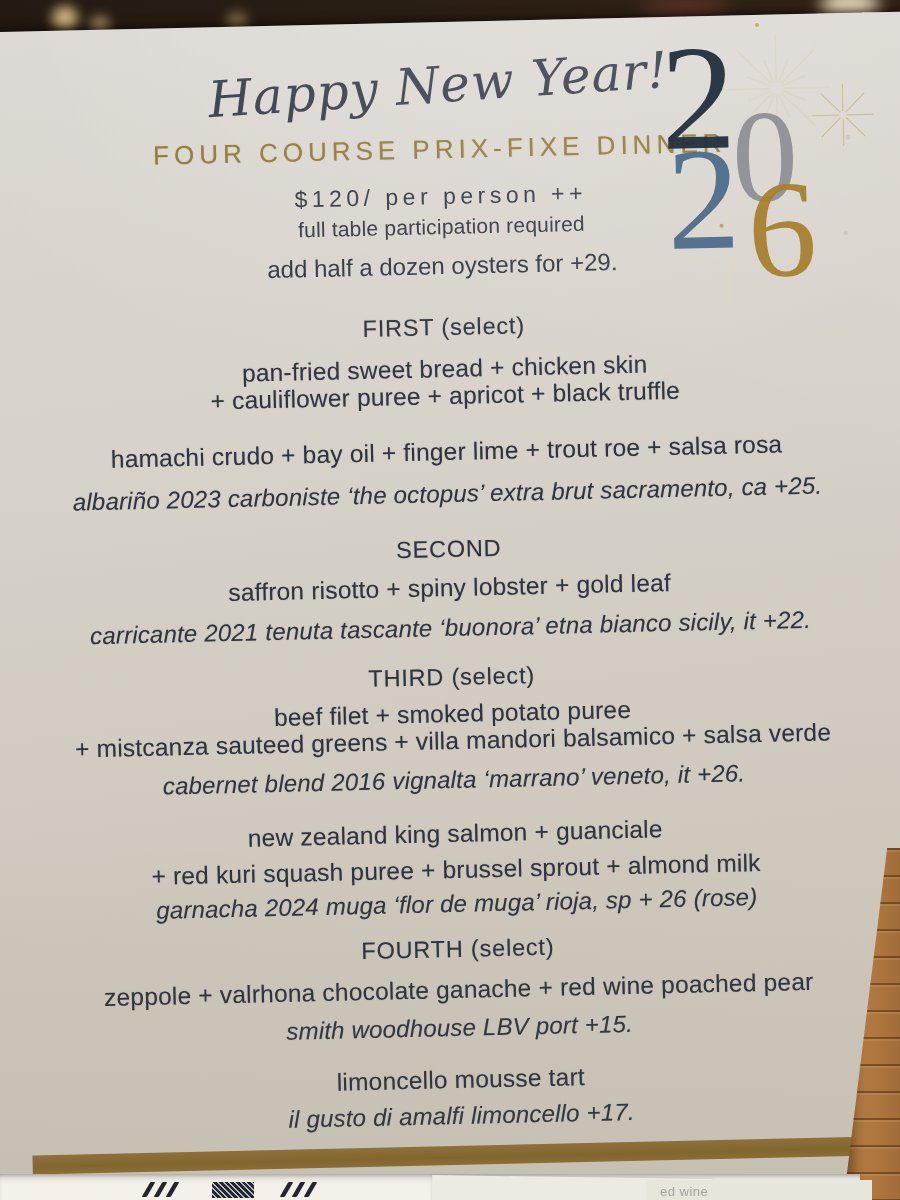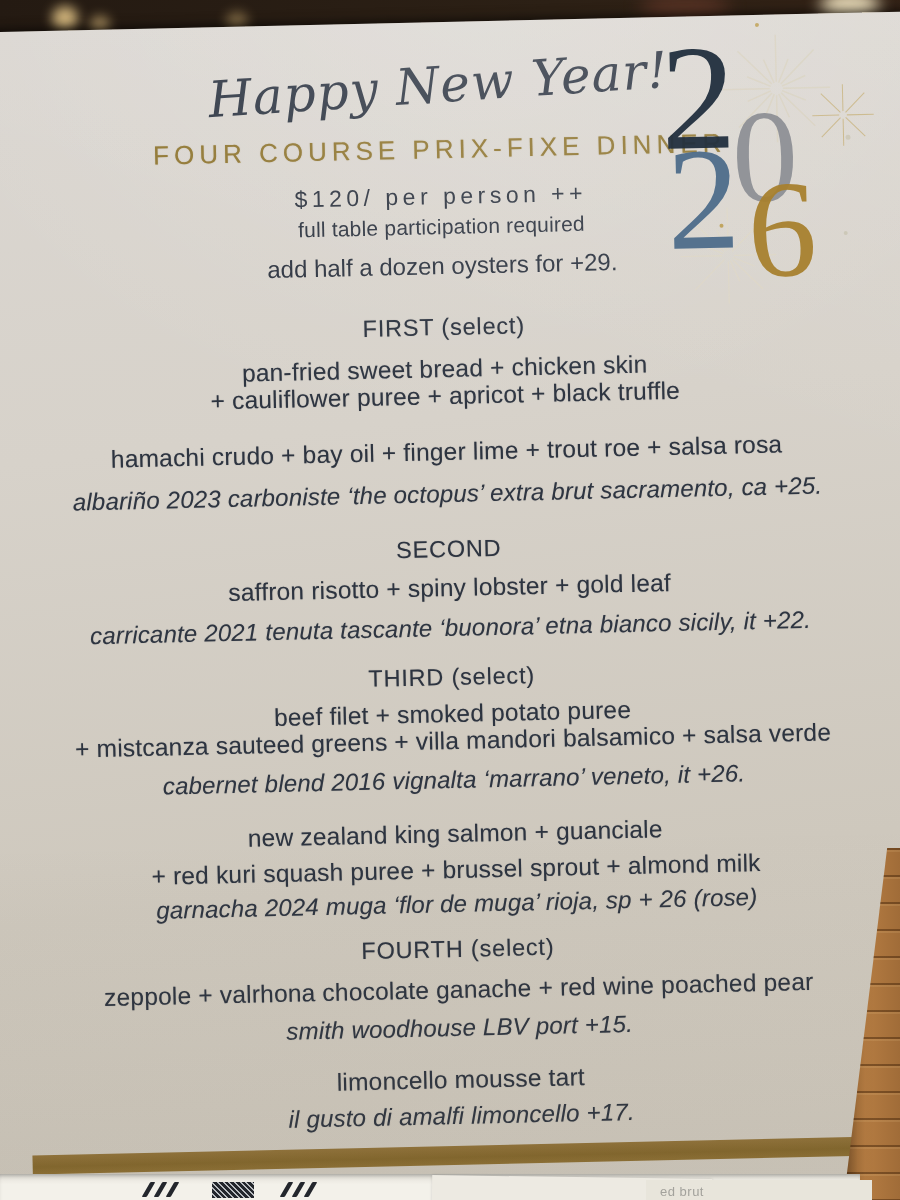--- a/index.html
+++ b/index.html
@@ -182,15 +182,15 @@
       <span class="stitch"></span>
   </div>
   <div class="woven-block"></div>
   <div class="stitches" style="left:284px;">
     <span class="stitch"></span>
       <span class="stitch"></span>
       <span class="stitch"></span>
   </div>
   <div class="paper-b"></div>
   <div class="paper-c">
-    <span>ed brut</span>
+    <span>ed wine</span>
   </div>
 </div>
 
 </body></html>

